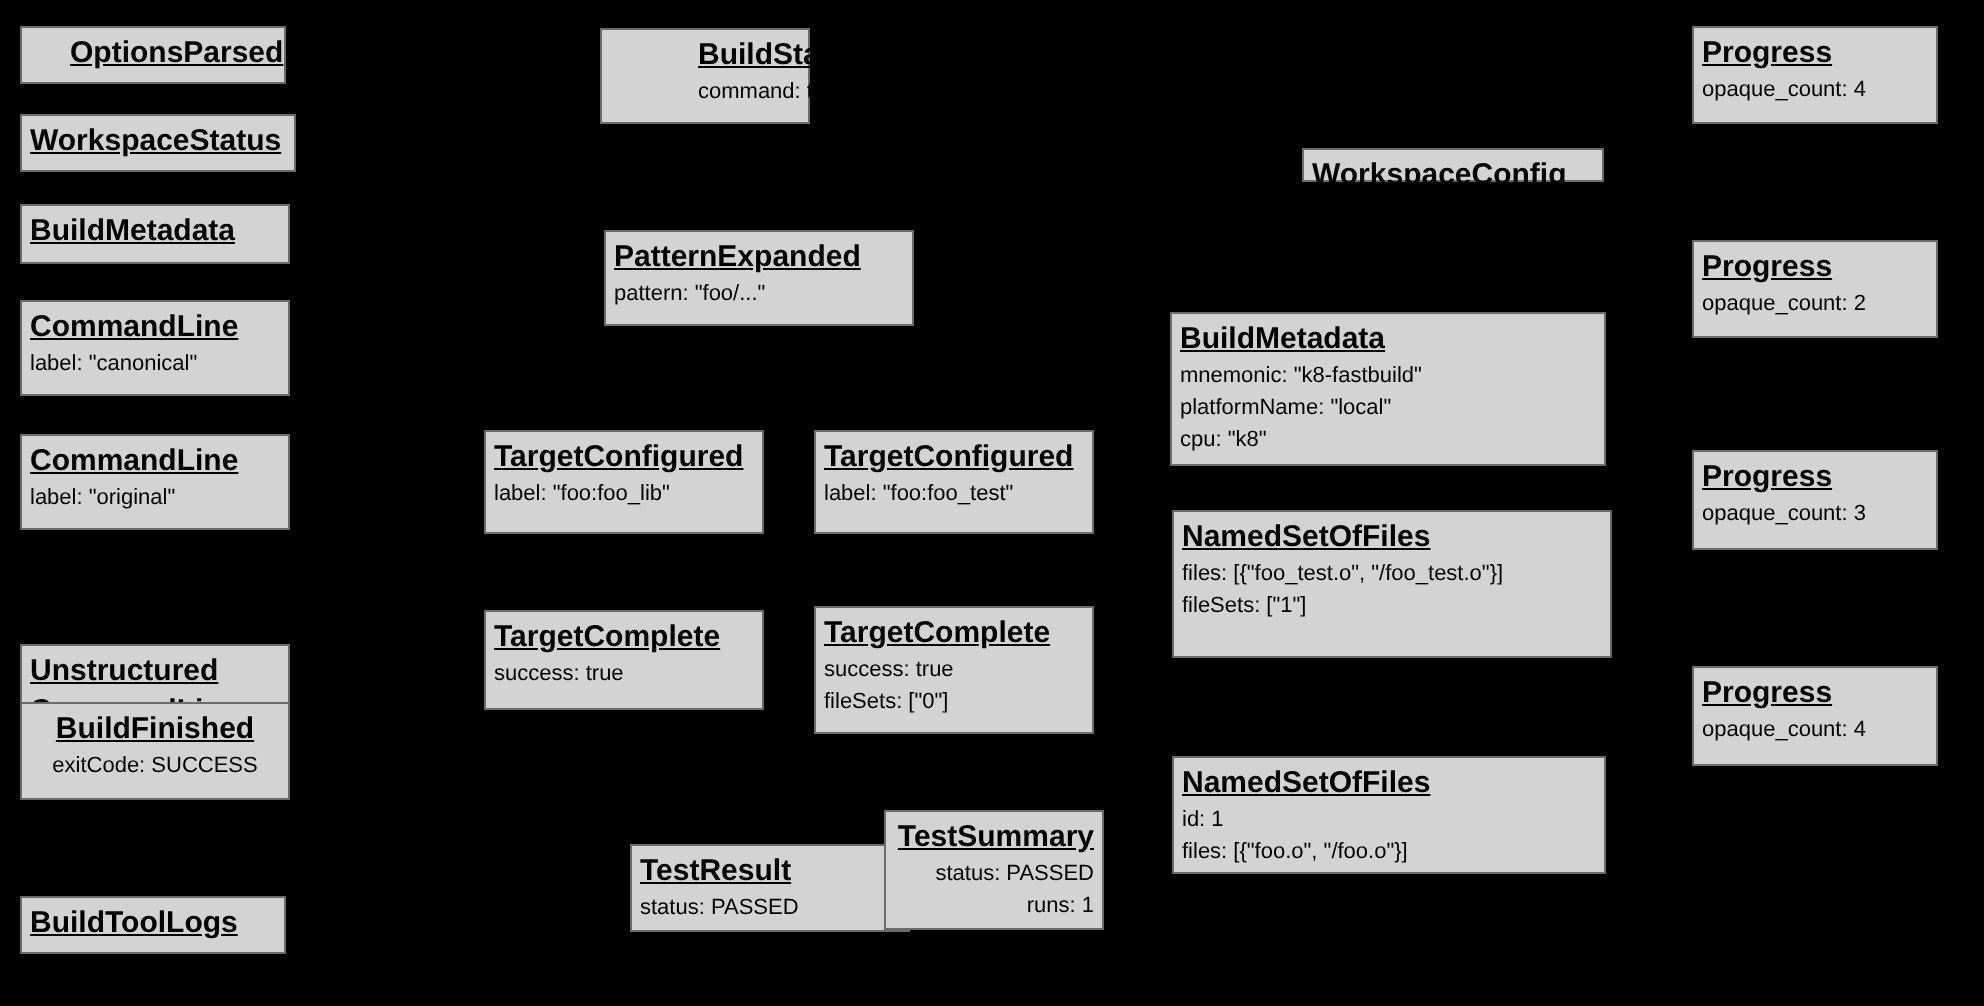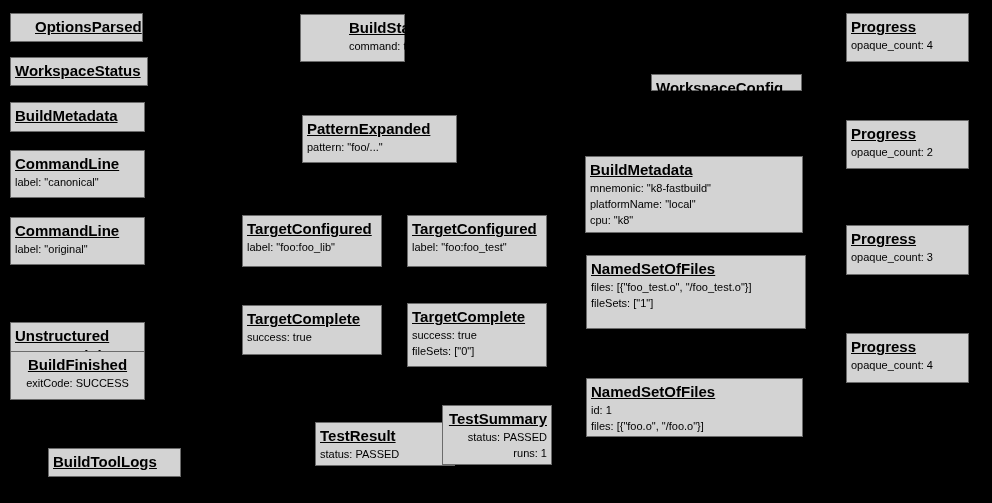--- a/index.html
+++ b/index.html
@@ -83,21 +83,21 @@
       <div class="node-lines"></div>
     </div>
     <div class="node" style="left: 10px; top: 351px; width: 135px; height: 49px; text-align: center;">
       <div class="node-titles">
         <div class="node-title">BuildFinished</div>
       </div>
       <div class="node-lines">
         <div class="node-line">exitCode: SUCCESS</div>
       </div>
     </div>
-    <div class="node" style="left: 10px; top: 448px; width: 133px; height: 29px; margin-left: 38px;">
+    <div class="node" style="left: 10px; top: 448px; width: 133px; height: 29px;">
       <div class="node-titles">
         <div class="node-title">BuildToolLogs</div>
       </div>
       <div class="node-lines"></div>
     </div>
     <div class="node" style="left: 300px; top: 14px; width: 105px; height: 48px; padding-left: 48px;">
       <div class="node-titles">
         <div class="node-title">BuildStarted</div>
       </div>
       <div class="node-lines">

